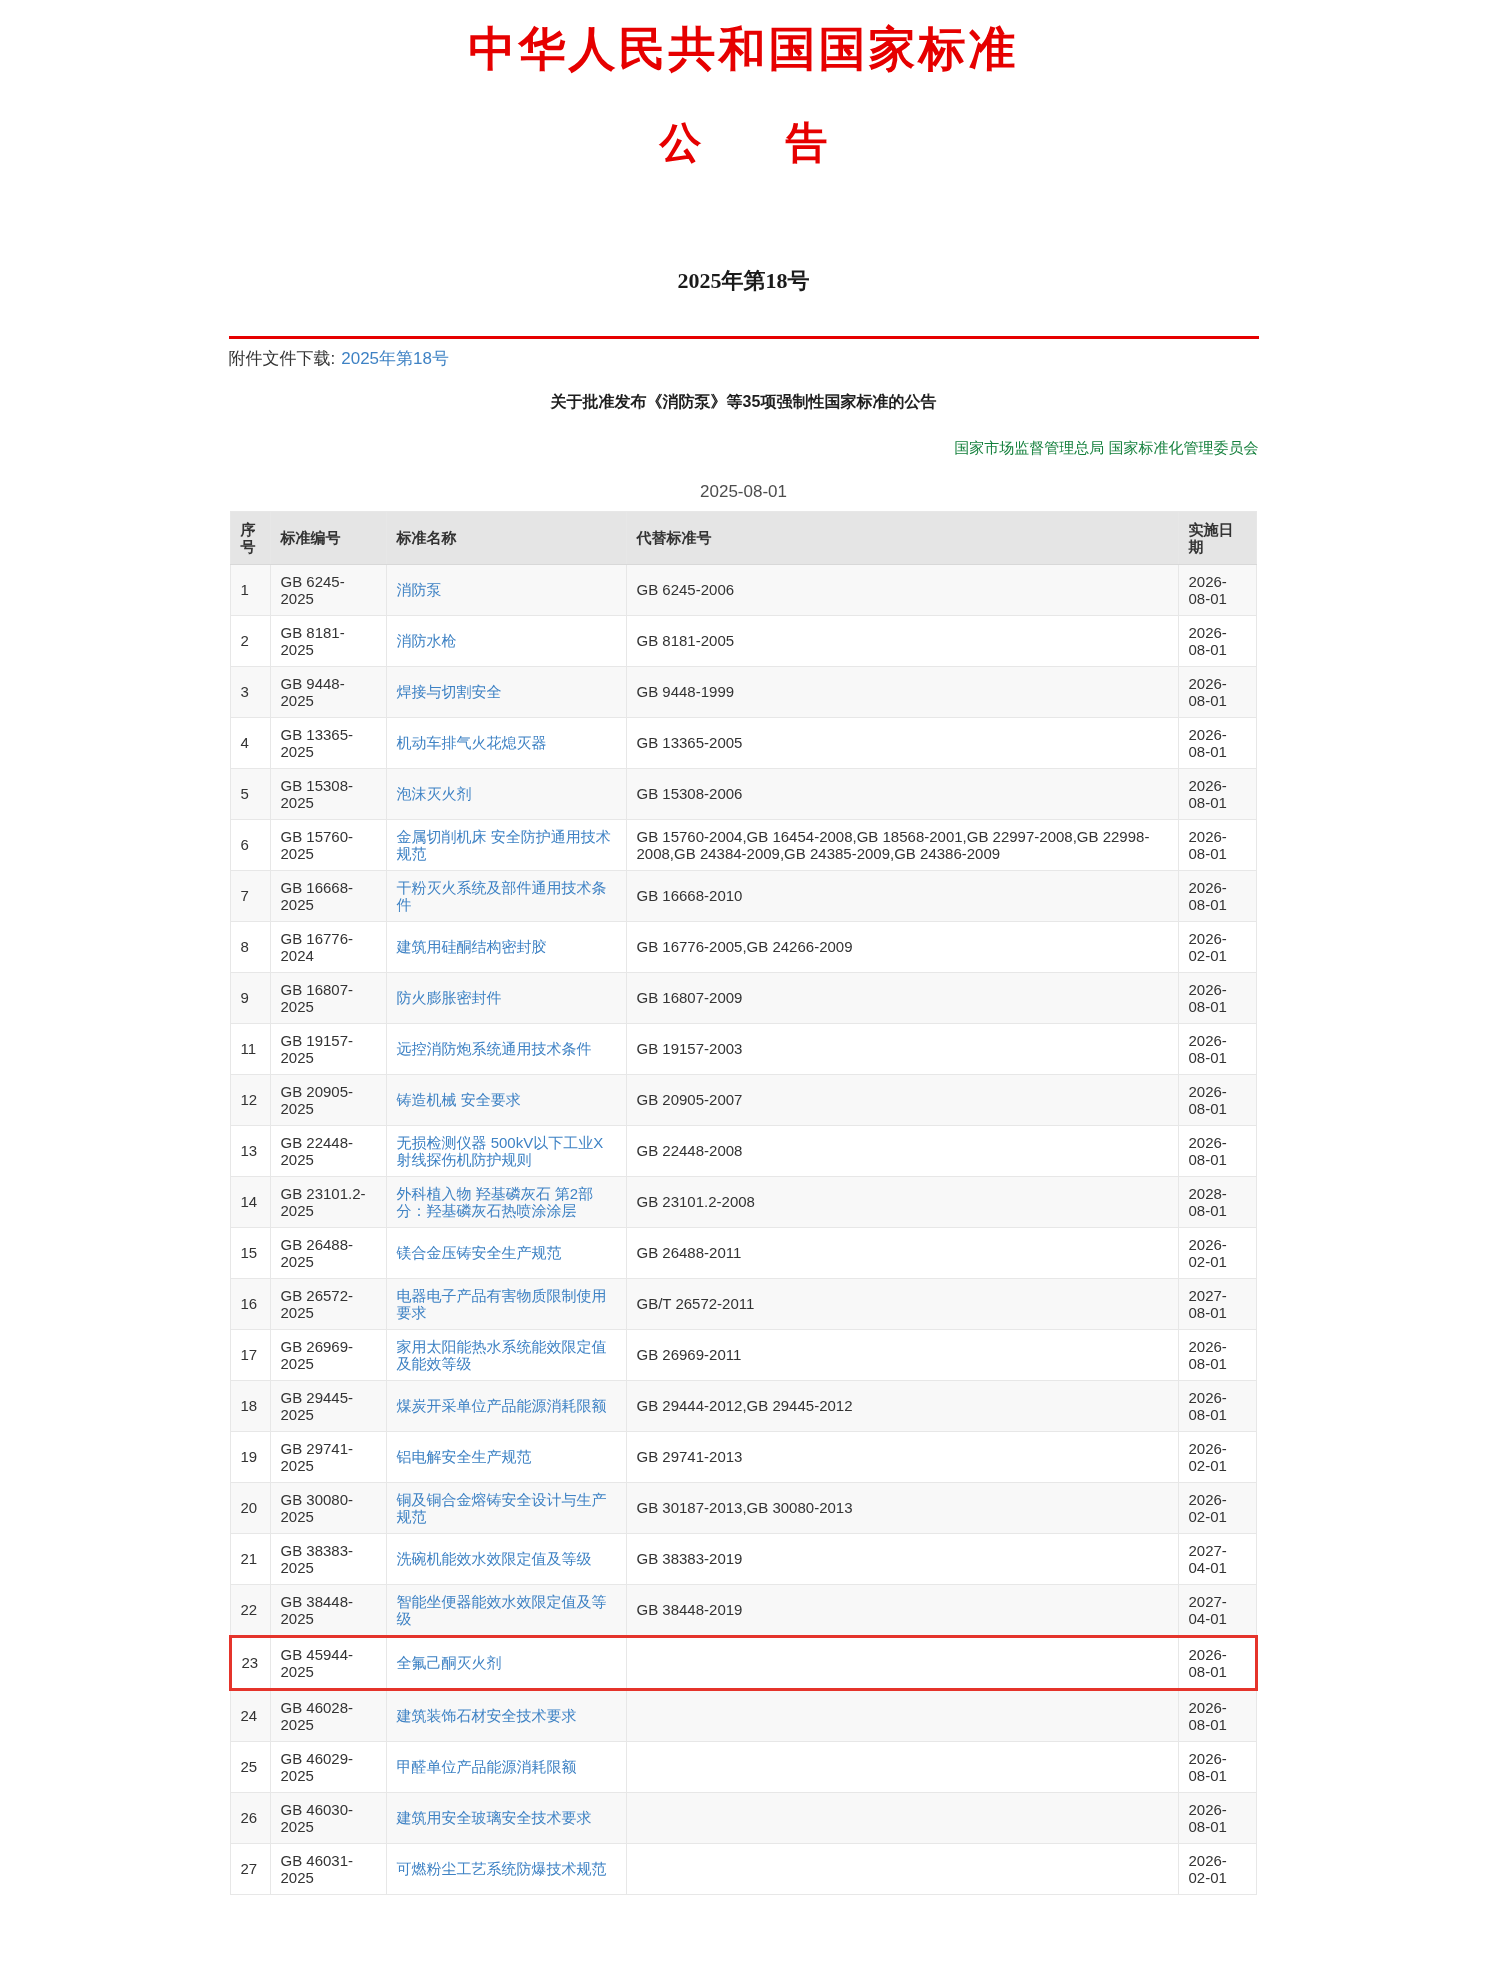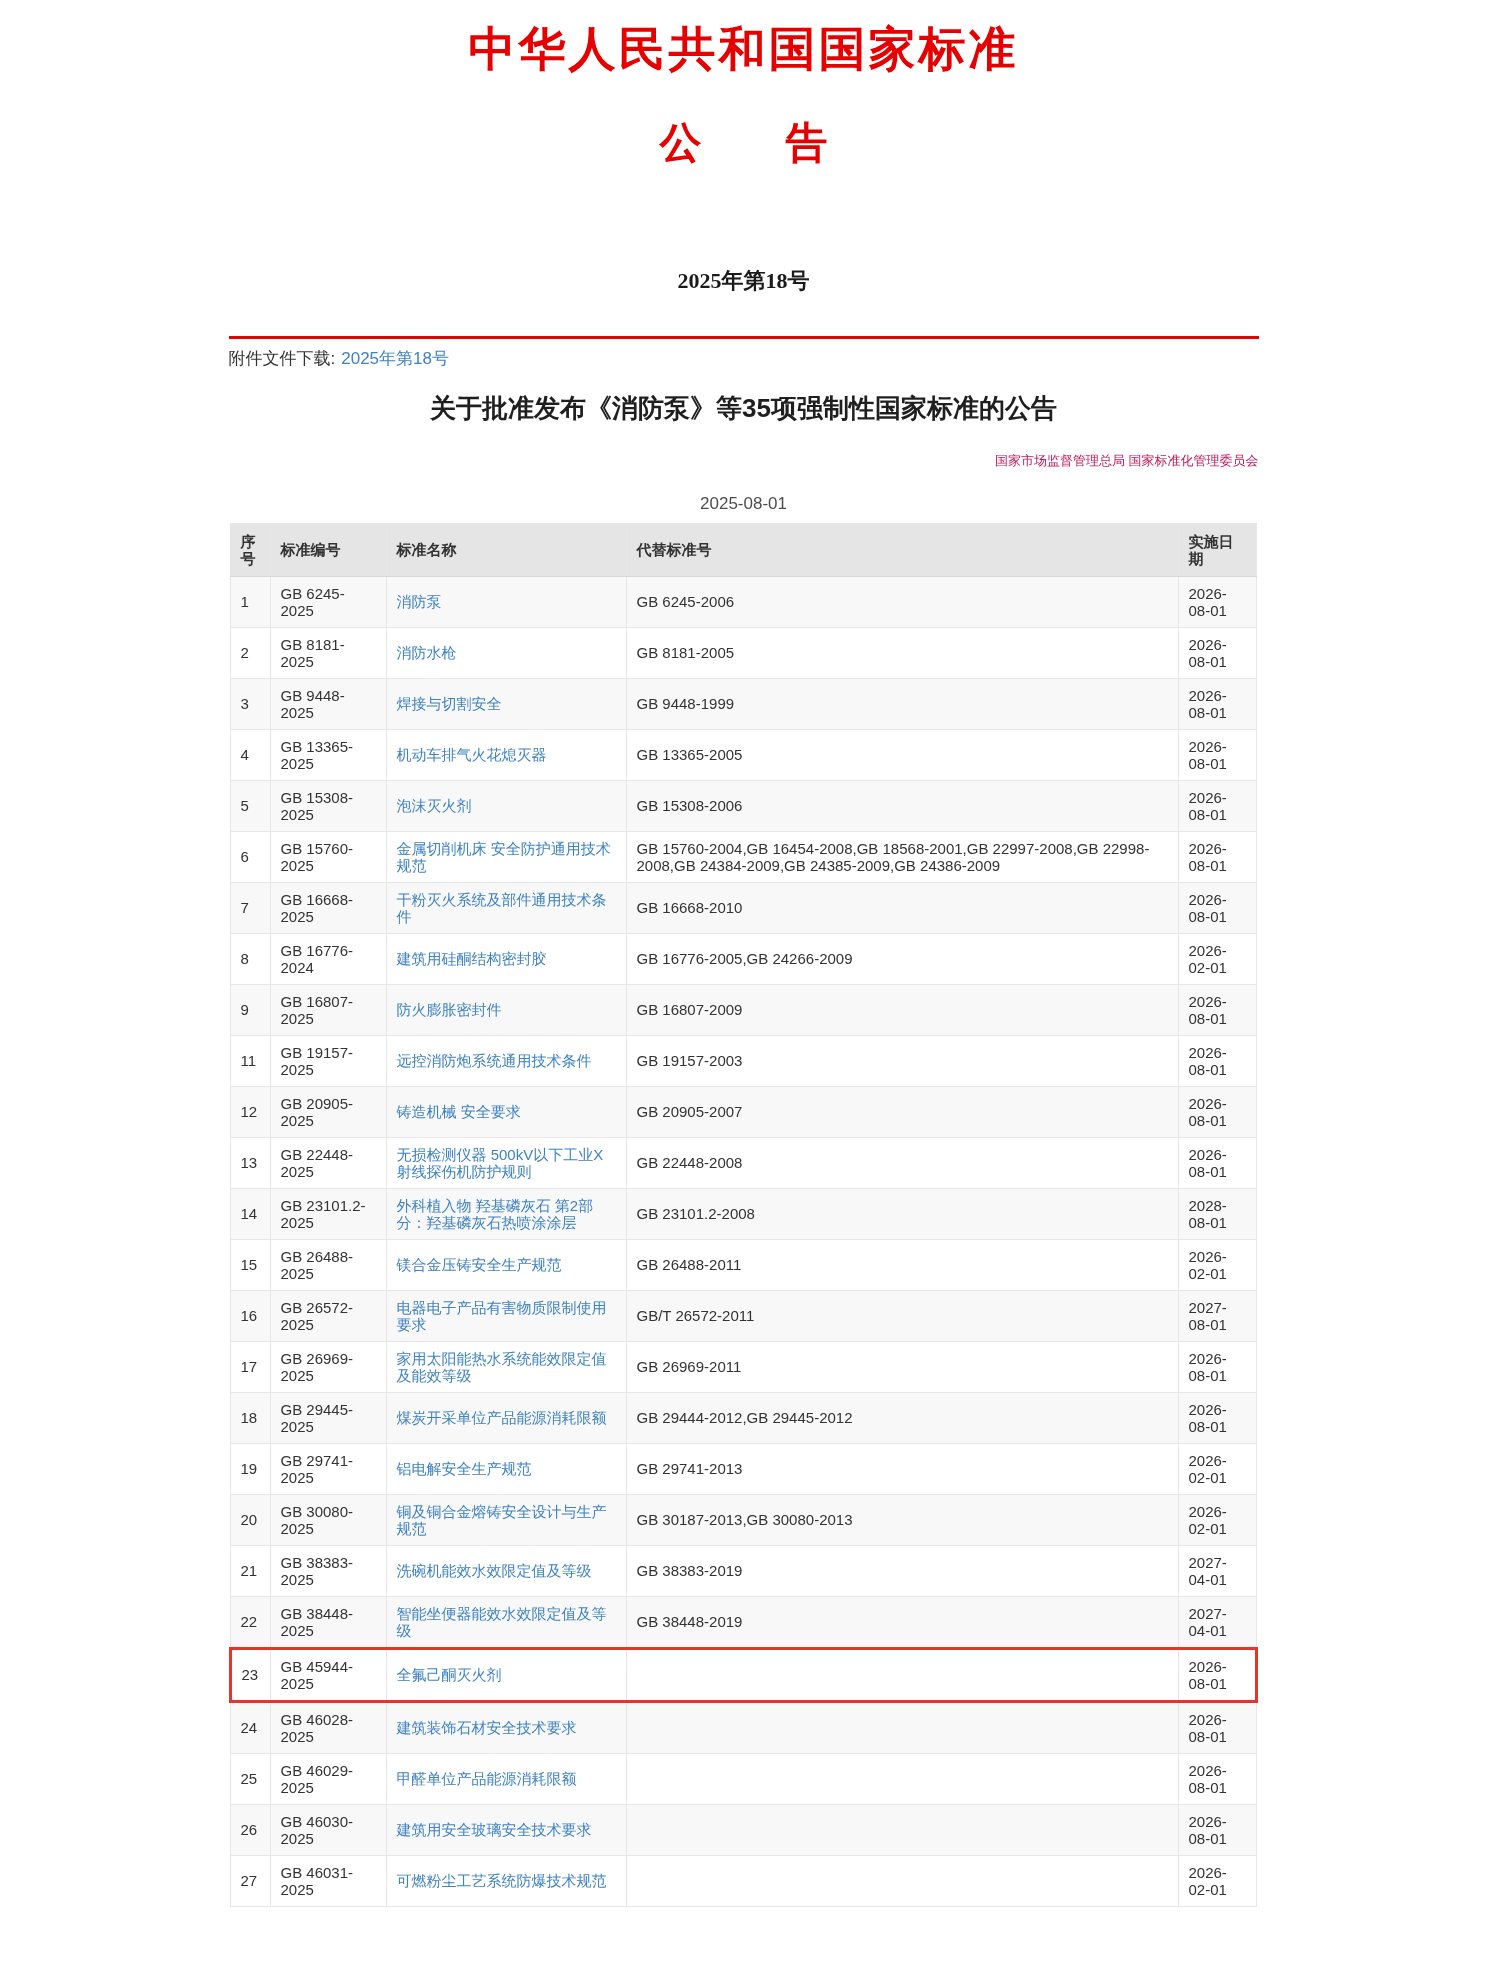--- a/index.html
+++ b/index.html
@@ -55,38 +55,38 @@
     color: #333;
     line-height: 22px;
   }
   .attach-line a {
     color: var(--link, #3a77cf);
     text-decoration: none;
     margin-left: 6px;
     cursor: pointer;
   }
   .doc-title {
-    font-size: 26px;
+    font-size: 16px;
     font-weight: bold;
     color: #1f1f1f;
     text-align: center;
     margin-top: 22px;
     line-height: 1.3;
   }
   .body-paragraph {
     margin-top: 26px;
     font-size: 17px;
     color: #4d4d4d;
     line-height: 1.5;
     text-indent: 2em;
   }
   .signature {
     margin-top: 26px;
-    font-size: 13px;
-    color: #be185d;
+    font-size: 15px;
+    color: #15803d;
     text-align: right;
   }
   .sign-date {
     margin-top: 24px;
     font-size: 17px;
     color: #4d4d4d;
     text-align: center;
   }
   
   table.standards {

